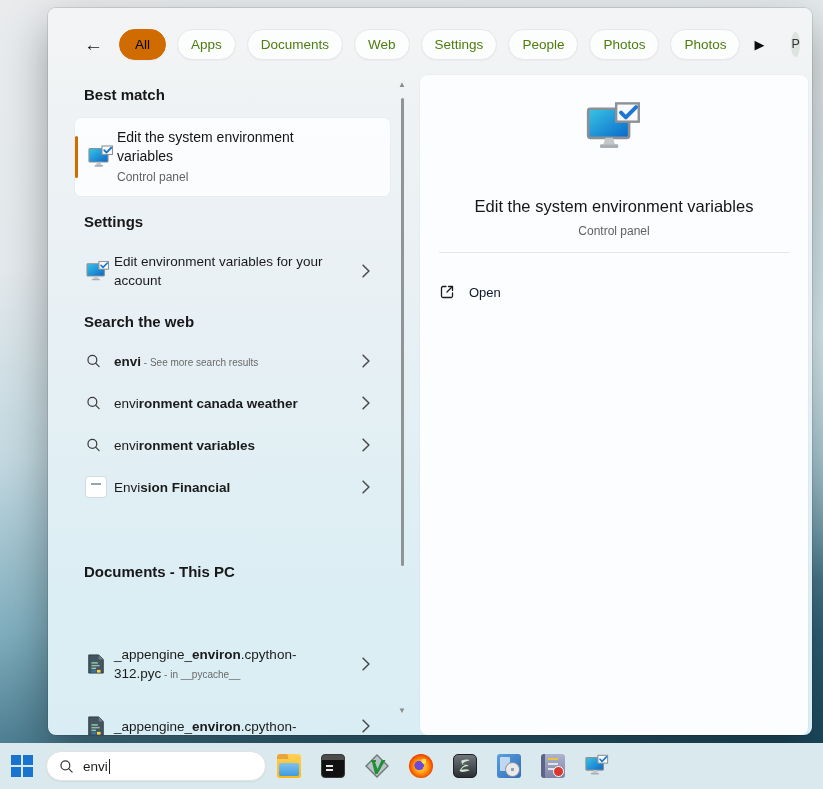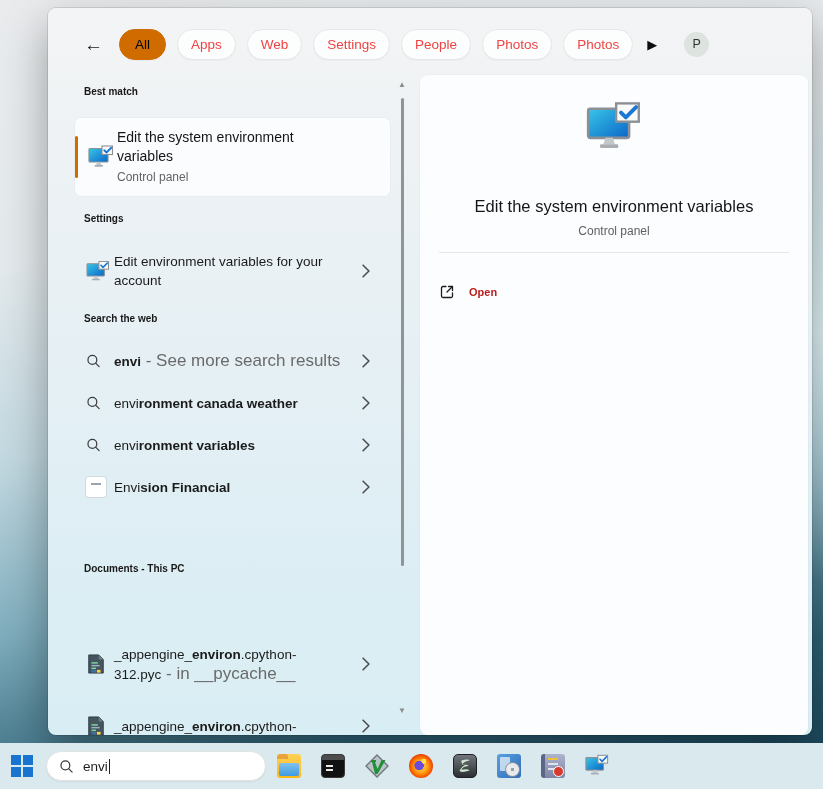--- a/index.html
+++ b/index.html
@@ -28,32 +28,32 @@
     border-radius:8px;overflow:hidden;
     background:linear-gradient(180deg,#f3f4f5 0%,#eef2f4 18%,#e6f0f4 48%,#dceef4 78%,#d9eef4 100%);
     box-shadow:0 0 0 1px rgba(0,0,0,.10),0 18px 45px rgba(0,0,0,.35);
   }
   
   .filters-row{position:absolute;top:20px;left:36px;right:14px;height:32px;display:flex;align-items:center;}
   .back-btn{font-size:19px;color:#161616;margin-right:16px;cursor:pointer;line-height:1;}
   .pill{
     height:31px;padding:0 13px;margin-right:11px;border-radius:17px;
     background:#fcfdfd;border:1px solid #e7e7e7;
-    font-size:13.5px;color:#ef4444;display:flex;align-items:center;
+    font-size:13.5px;color:#4d7c0f;display:flex;align-items:center;
     box-shadow:0 1px 1px rgba(0,0,0,.03);cursor:pointer;white-space:nowrap;
   }
   .pill.selected{background:var(--accent);border-color:var(--accent);color:#000000;padding:0 15px;}
   .overflow-arrow{font-size:13px;color:#0d0d0d;margin:0 0 0 3px;cursor:pointer;}
   .avatar{
     width:25px;height:25px;border-radius:50%;background:#dde4e0;color:#333;
     font-size:12.5px;display:flex;align-items:center;justify-content:center;
     margin-left:27px;cursor:pointer;
   }
   
-  .section-header{position:absolute;left:36px;font-size:10px;font-weight:700;color:#181818;}
+  .section-header{position:absolute;left:36px;font-size:15px;font-weight:700;color:#181818;}
   .h-best{top:78px;}
   .h-settings{top:205px;}
   .h-web{top:305px;}
   .h-docs{top:555px;}
   
   .best-card{
     position:absolute;left:27px;top:110px;width:315px;height:78px;
     background:rgba(253,254,255,.85);border-radius:6px;cursor:pointer;
     box-shadow:0 0 0 1px rgba(0,0,0,.02);
   }
@@ -71,38 +71,38 @@
   .r-web0{top:332px;height:42px;}
   .r-web1{top:374px;height:42px;}
   .r-web2{top:416px;height:42px;}
   .r-web3{top:458px;height:42px;}
   .r-web4{top:500px;height:42px;}
   .r-doc0{top:582px;height:42px;}
   .r-doc1{top:628px;height:56px;}
   .r-doc2{top:690px;height:56px;}
   .q-bold{font-weight:700;}
   .rest-bold{font-weight:700;}
-  .suffix{font-size:17px;color:#6a6a6a;}
+  .suffix{font-size:10px;color:#6a6a6a;}
   .match{font-weight:700;}
   
   .scroll-arrow{position:absolute;left:348px;font-size:8px;color:#8c8c8c;width:12px;text-align:center;cursor:pointer;}
   .sa-up{top:72px;}
   .sa-down{top:698px;}
   .scroll-thumb{position:absolute;left:353px;top:90px;width:3px;height:468px;background:#8f9496;border-radius:2px;cursor:pointer;}
   
   .right-card{
     position:absolute;left:372px;top:67px;width:388px;height:660px;
     background:#fcfdfe;border-radius:8px;box-shadow:0 0 0 1px rgba(0,0,0,.02);
   }
   .preview-icon{position:absolute;left:50%;top:26px;transform:translateX(-50%);}
   .preview-title{position:absolute;top:122px;left:0;width:100%;text-align:center;font-size:16.5px;color:#161616;}
   .preview-sub{position:absolute;top:149px;left:0;width:100%;text-align:center;font-size:12px;color:#616161;}
   .divider{position:absolute;top:177px;left:19px;right:19px;height:1px;background:#e7e7e7;}
   .open-row{position:absolute;top:206px;left:19px;height:22px;display:flex;align-items:center;gap:14px;cursor:pointer;}
-  .open-label{font-size:11px;color:#b91c1c;font-weight:bold;}
+  .open-label{font-size:13px;color:#0f172a;}
   
   .taskbar{position:absolute;left:0;top:743px;width:823px;height:46px;background:#d9e9ee;}
   .win-logo{
     position:absolute;left:11px;top:12px;width:22px;height:22px;cursor:pointer;
     display:grid;grid-template-columns:10px 10px;grid-template-rows:10px 10px;gap:2px;
   }
   .win-logo div{background:#1874ce;}
   .tb-search{
     position:absolute;left:46px;top:8px;width:220px;height:30px;border-radius:16px;
     background:#fff;border:1px solid #e2e2e2;display:flex;align-items:center;
@@ -199,20 +199,21 @@
 <div class="wallpaper"></div>
 
 <div class="search-window">
 
   <div class="filters-row">
     <div class="back-btn">
       <span>←</span>
     </div>
     <div class="pill selected">All</div>
     <div class="pill">Apps</div>
+    <div class="pill">Documents</div>
     <div class="pill">Web</div>
     <div class="pill">Settings</div>
     <div class="pill">People</div>
     <div class="pill">Photos</div>
     <div class="pill">Photos</div>
     <div class="overflow-arrow">
       <span>▶</span>
     </div>
     <div class="avatar">P</div>
 

